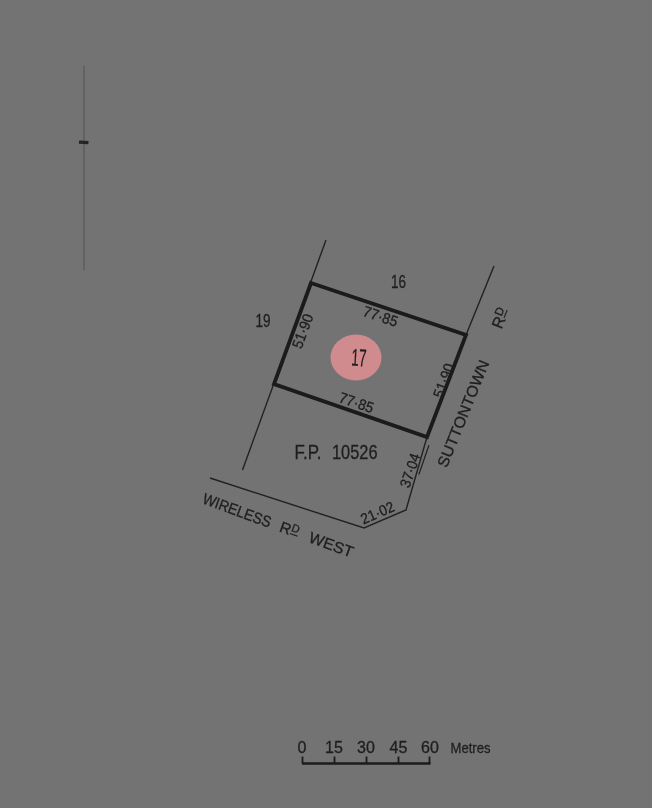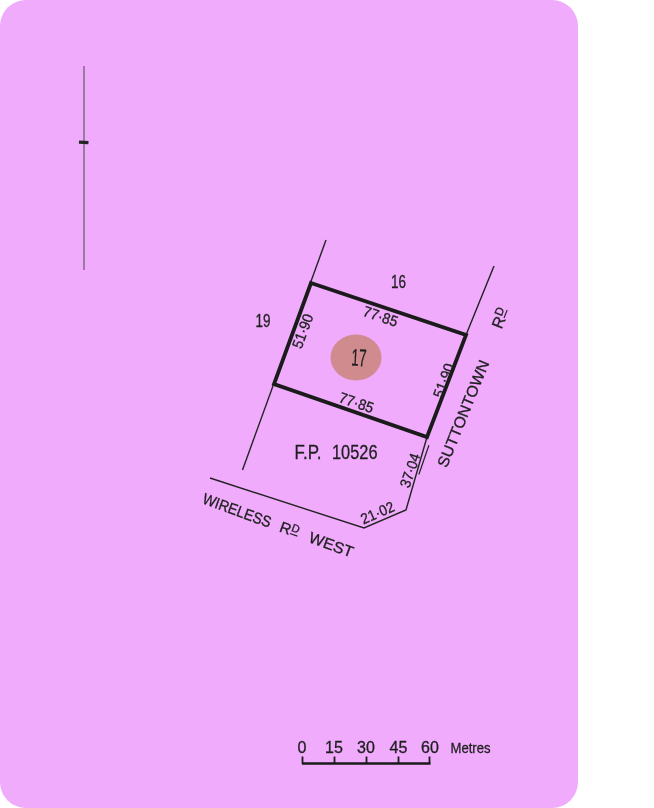--- a/index.html
+++ b/index.html
@@ -1,16 +1,16 @@
 <!DOCTYPE html>
 <html><head>
 <meta charset="utf-8">
 <style>
   html,body{margin:0;padding:0;background:#ffffff;}
-  .page{width:578px;height:808px;position:relative;background:#f0abfc;overflow:hidden;border-radius:26px;}
+  .page{width:652px;height:808px;position:relative;background:#737373;overflow:hidden;}
   svg text{font-family:"Liberation Sans",sans-serif;fill:#1e1e1e;stroke:#1e1e1e;stroke-width:0.3px;}
 </style>
 </head>
 <body>
 <div class="page">
 <svg width="654" height="808" viewBox="0 0 654 808" xmlns="http://www.w3.org/2000/svg">
 
   <line x1="84" y1="66" x2="84" y2="270" stroke="#555555" stroke-width="1.1"></line>
 
   <rect x="79" y="140.8" width="9.5" height="3.2" fill="#242424" transform="rotate(4 84 142)"></rect>

